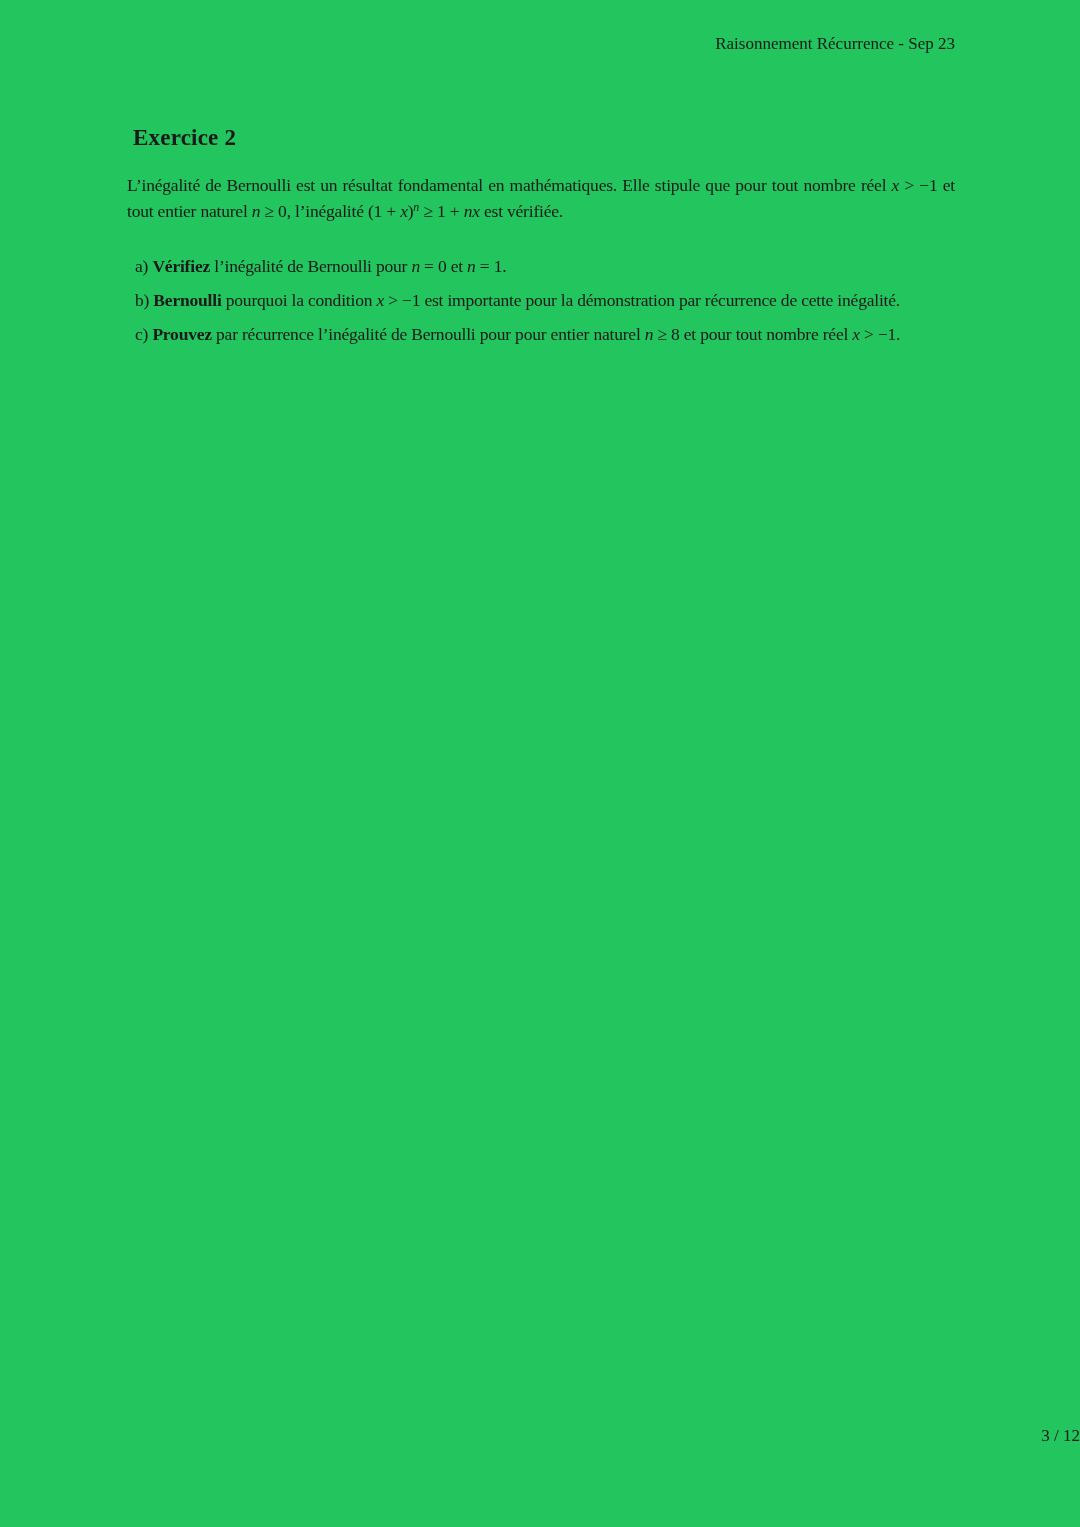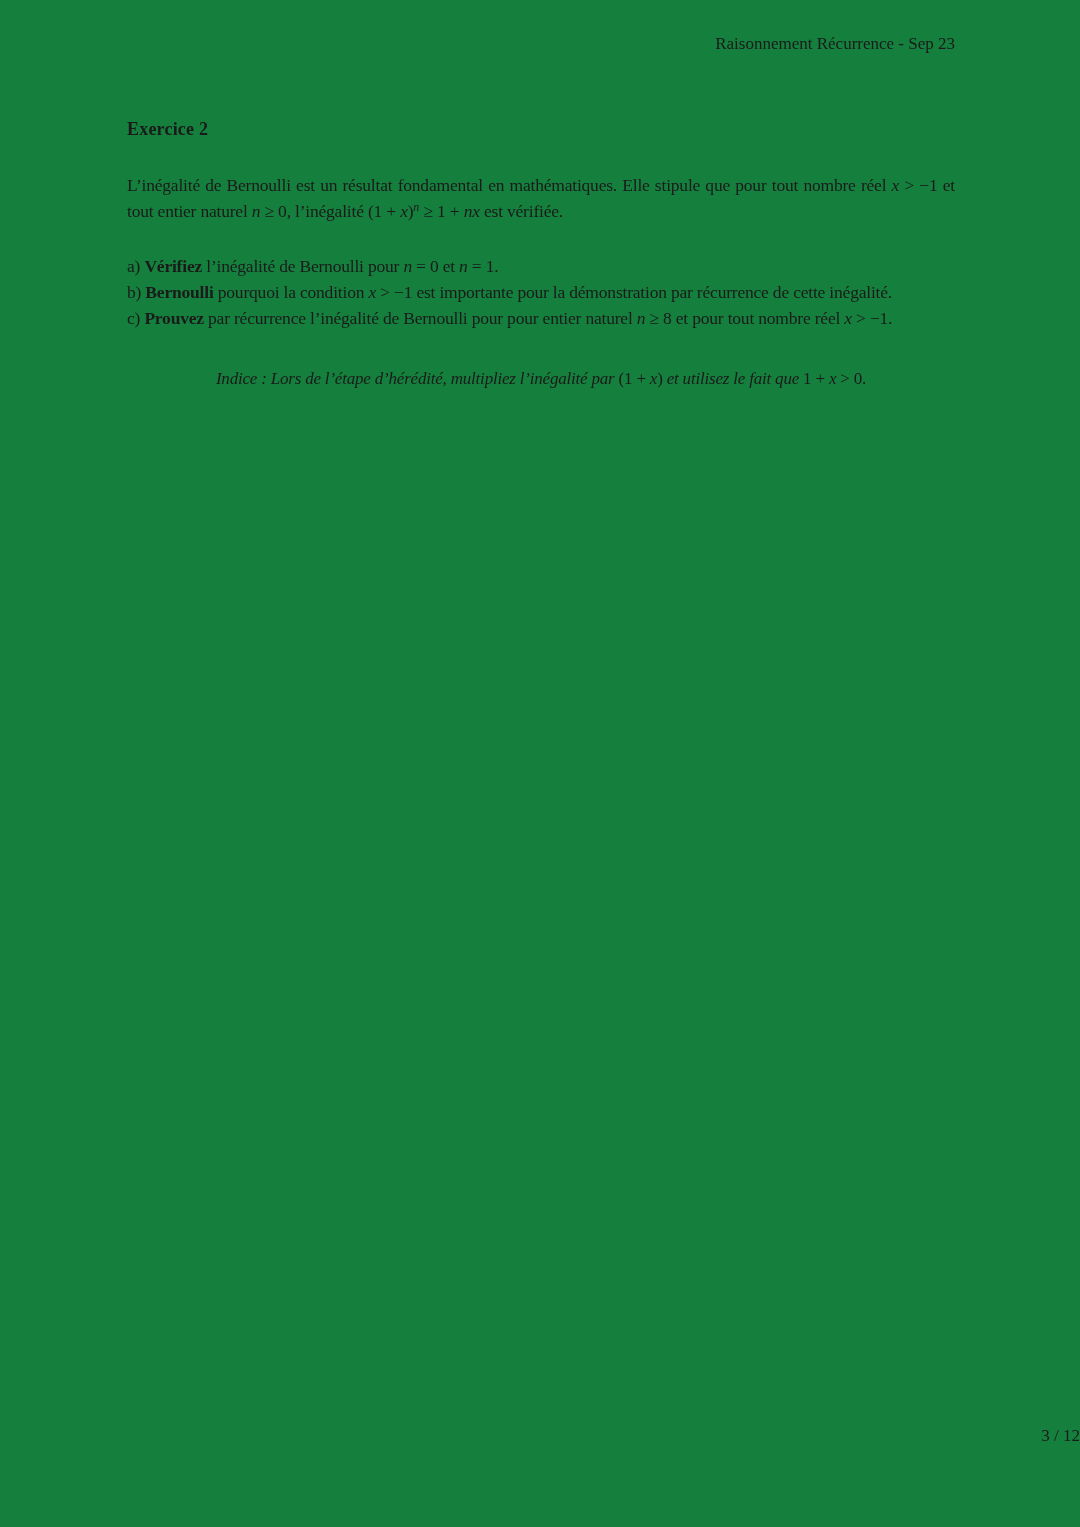--- a/index.html
+++ b/index.html
@@ -4,59 +4,59 @@
 <style>
   html, body {
     margin: 0;
     padding: 0;
     background: #ffffff;
   }
   .page {
     position: relative;
     width: 1080px;
     height: 1527px;
-    background: #15803d;
+    background: #22c55e;
     color: #1a1a1a;
     font-family: "Liberation Serif", "DejaVu Serif", serif;
     overflow: hidden;
   }
   .header {
     position: absolute;
     top: 34px;
     left: 127px;
     width: 828px;
     text-align: right;
     font-size: 17px;
     color: #1a1a1a;
   }
   .title {
     position: absolute;
     top: 119px;
     left: 127px;
-    margin: 0;
-    font-size: 18px;
+    margin: 6px;
+    font-size: 23px;
     font-weight: 700;
     letter-spacing: 0.2px;
     color: #1a1a1a;
   }
   .content {
     position: absolute;
     top: 172px;
     left: 127px;
     width: 828px;
     font-size: 17.5px;
     line-height: 26px;
     letter-spacing: -0.2px;
     text-align: justify;
   }
   .intro {
     margin: 0 0 27px 0;
   }
   .items p {
-    margin: 0;
+    margin: 8px;
   }
   .m {
     font-style: italic;
   }
   .b {
     font-weight: 700;
   }
   .sup {
     font-size: 12px;
     position: relative;
@@ -99,19 +99,18 @@
     <div class="items">
 
       <p><span>a) </span><span class="b">Vérifiez</span><span> l’inégalité de Bernoulli pour </span><span class="m">n</span><span> = 0 et </span><span class="m">n</span><span> = 1.</span></p>
 
       <p><span>b) </span><span class="b">Bernoulli</span><span> pourquoi la condition </span><span class="m">x</span><span> &gt; −1 est importante pour la démonstration par récurrence de cette inégalité.</span></p>
 
       <p><span>c) </span><span class="b">Prouvez</span><span> par récurrence l’inégalité de Bernoulli pour pour entier naturel </span><span class="m">n</span><span> ≥ 8 et pour tout nombre réel </span><span class="m">x</span><span> &gt; −1.</span></p>
 
     </div>
 
-    <p class="hint"><span>Indice : Lors de l’étape d’hérédité, multipliez l’inégalité par </span><span class="u">(1 + </span><span>x</span><span class="u">)</span><span> et utilisez le fait que </span><span class="u">1 + </span><span>x</span><span class="u"> &gt; 0.</span></p>
 
   </div>
 
   <div class="footer">3 / 12</div>
 
 </div>
 
 </body></html>

